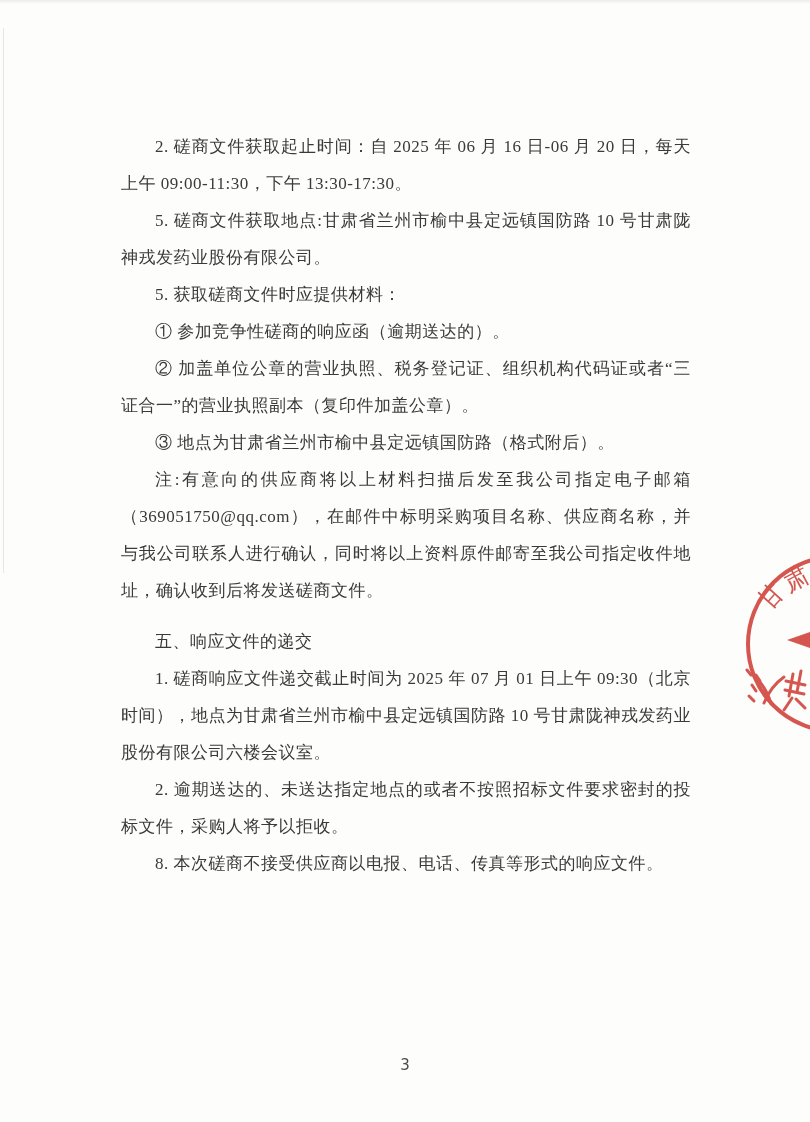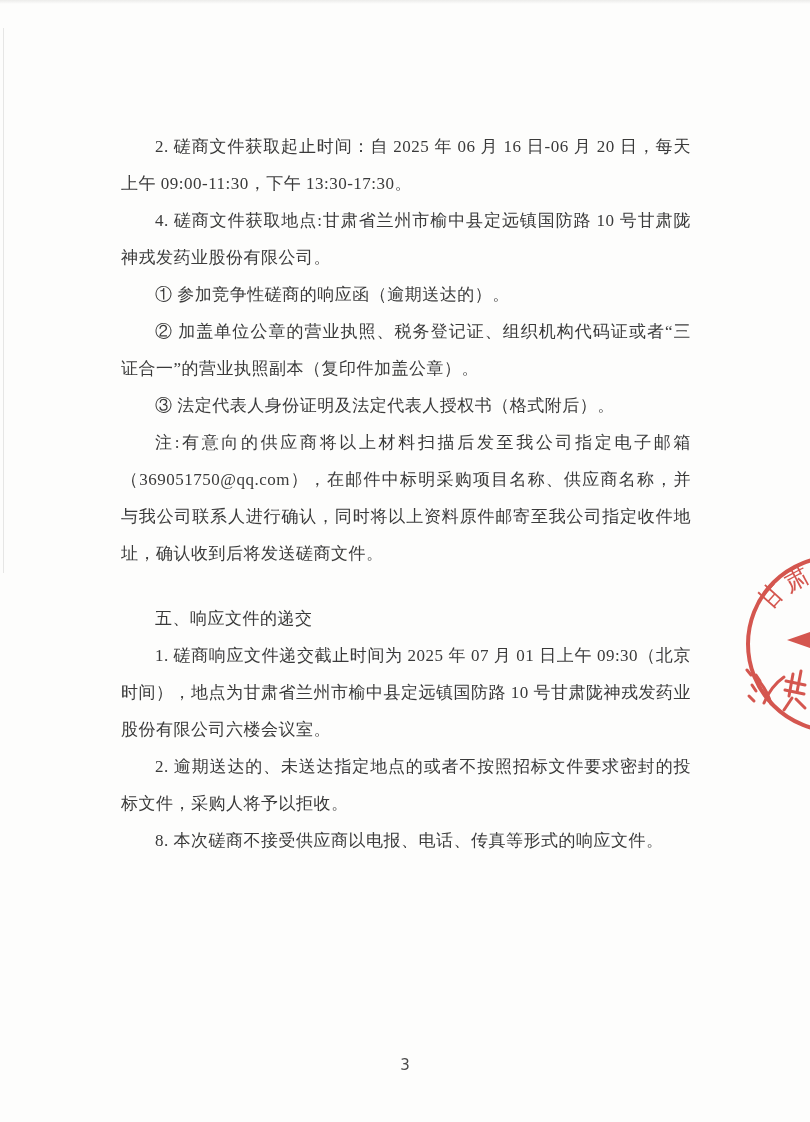--- a/index.html
+++ b/index.html
@@ -39,21 +39,21 @@
   p.body-text {
     margin: 0;
     font-size: 17px;
     line-height: 37px;
     letter-spacing: 0.5px;
     color: var(--text-color, #3a3a3a);
     text-align: justify;
     text-indent: 2em;
   }
   p.section-heading {
-    margin-top: 28px;
+    margin-top: 14px;
   }
   .page-number {
     position: absolute;
     left: 0;
     right: 0;
     top: 1056px;
     text-align: center;
     font-size: 15px;
     color: #4a4a4a;
     font-family: "DejaVu Sans", "Liberation Sans", sans-serif;
@@ -77,24 +77,25 @@
 </head>
 <body>
 
 <div class="page">
 
   <div class="scan-top-edge"></div>
   <div class="scan-left-line"></div>
 
   <div class="content">
     <p class="body-text">2. 磋商文件获取起止时间：自 2025 年 06 月 16 日-06 月 20 日，每天上午 09:00-11:30，下午 13:30-17:30。</p>
-    <p class="body-text">4. 磋商文件获取地点:甘肃省兰州市榆中县定远镇国防路 10 号甘肃陇神戎发药业股份有限公司。</p>
+    <p class="body-text">5. 磋商文件获取地点:甘肃省兰州市榆中县定远镇国防路 10 号甘肃陇神戎发药业股份有限公司。</p>
+    <p class="body-text">5. 获取磋商文件时应提供材料：</p>
     <p class="body-text">① 参加竞争性磋商的响应函（逾期送达的）。</p>
     <p class="body-text">② 加盖单位公章的营业执照、税务登记证、组织机构代码证或者“三证合一”的营业执照副本（复印件加盖公章）。</p>
-    <p class="body-text">③ 法定代表人身份证明及法定代表人授权书（格式附后）。</p>
+    <p class="body-text">③ 地点为甘肃省兰州市榆中县定远镇国防路（格式附后）。</p>
     <p class="body-text">注:有意向的供应商将以上材料扫描后发至我公司指定电子邮箱（369051750@qq.com），在邮件中标明采购项目名称、供应商名称，并与我公司联系人进行确认，同时将以上资料原件邮寄至我公司指定收件地址，确认收到后将发送磋商文件。</p>
 
     <p class="body-text section-heading">五、响应文件的递交</p>
 
     <p class="body-text">1. 磋商响应文件递交截止时间为 2025 年 07 月 01 日上午 09:30（北京时间），地点为甘肃省兰州市榆中县定远镇国防路 10 号甘肃陇神戎发药业股份有限公司六楼会议室。</p>
     <p class="body-text">2. 逾期送达的、未送达指定地点的或者不按照招标文件要求密封的投标文件，采购人将予以拒收。</p>
     <p class="body-text">8. 本次磋商不接受供应商以电报、电话、传真等形式的响应文件。</p>
   </div>
 
   <div class="stamp">

